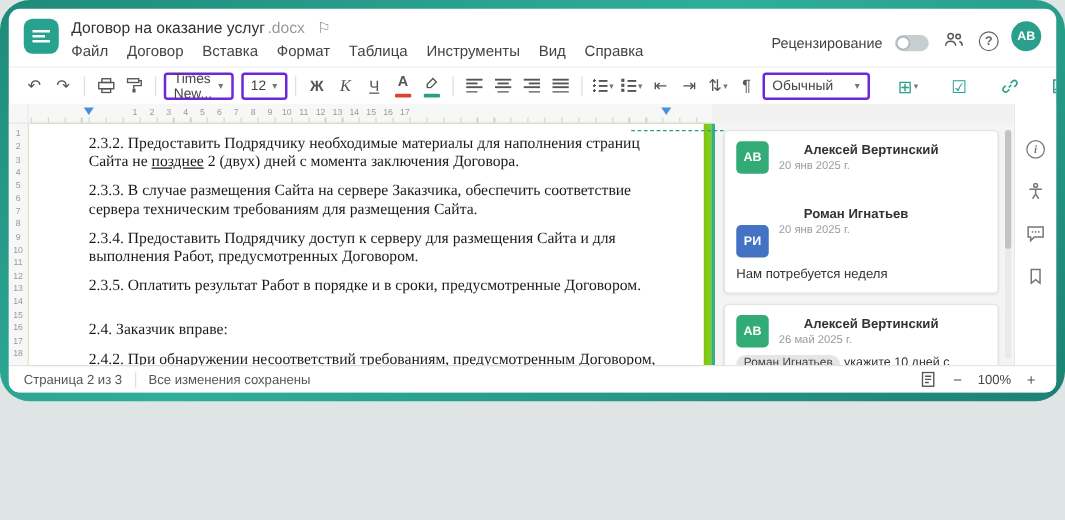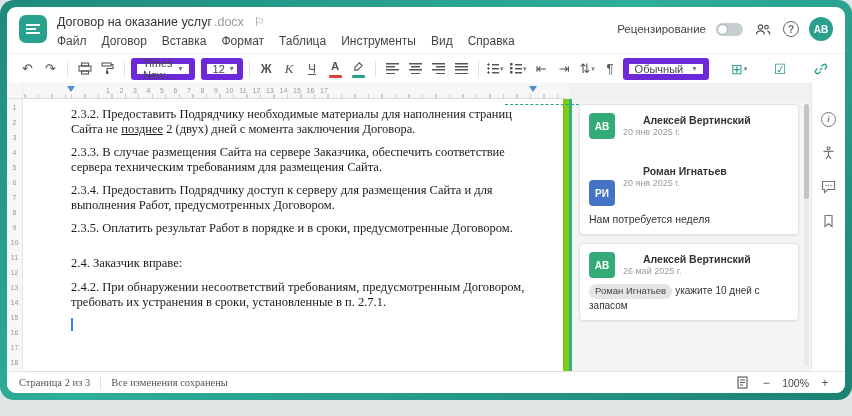--- a/index.html
+++ b/index.html
@@ -1,57 +1,57 @@
 <!DOCTYPE html>
 <html><head>
 <meta charset="utf-8">
 <style>
   * { box-sizing: border-box; margin: 0; padding: 0; }
   html, body { width: 852px; height: 416px; }
   body { font-family: "Liberation Sans", sans-serif; background: #dfe5e4; }
   button { border: none; background: none; font-family: inherit; cursor: pointer; }
 
-  .frame { width: 852px; height: 400px; border-radius: 14px; padding: 7px;
+  .frame { width: 852px; height: 321px; border-radius: 24px; padding: 7px;
            background: linear-gradient(145deg, #1f8a7a, #2fae99 45%, #1c8273); }
   .window { width: 100%; height: 100%; background: #fff; border-radius: 9px;
             overflow: hidden; display: flex; flex-direction: column; }
 
   
   .header { display: flex; align-items: flex-start; padding: 6px 12px 0 12px; height: 46px; flex: 0 0 46px; }
   .logo { width: 28px; height: 28px; border-radius: 7px; background: #27a28e; margin-top: 2px;
           display: flex; align-items: center; justify-content: center; position: relative; }
   .logo-bars { width: 14px; height: 10px;
     background: linear-gradient(#fff,#fff) 0 0/14px 2px no-repeat,
                 linear-gradient(#fff,#fff) 0 4px/10px 2px no-repeat,
                 linear-gradient(#fff,#fff) 0 8px/14px 2px no-repeat; }
   .header-mid { display: flex; flex-direction: column; margin-left: 10px; flex: 1; min-width: 0; }
   .title-row { display: flex; align-items: center; height: 18px; gap: 2px; }
   .doc-title { font-size: 12.5px; color: #333; }
   .doc-ext { font-size: 12.5px; color: #9a9a9a; }
   .flag { font-size: 12px; color: #8a8a8a; margin-left: 8px; line-height: 1; }
   .menu-row { display: flex; gap: 15px; height: 20px; align-items: center; }
   .menu-item { font-size: 12px; color: #444; cursor: pointer; white-space: nowrap; }
-  .header-right { display: flex; align-items: center; gap: 10px; margin-top: 4px; }
+  .header-right { display: flex; align-items: flex-end; gap: 10px; margin-top: 4px; }
   .review-label { font-size: 11.5px; color: #444; }
   .toggle { width: 27px; height: 13px; border-radius: 7px; background: #c7ced2; position: relative; display: inline-block; }
   .toggle .knob { position: absolute; left: 1px; top: 1px; width: 11px; height: 11px; border-radius: 50%;
                   background: #fff; border: 1px solid #9fb0ae; }
   .hdr-icon { display: inline-flex; align-items: center; justify-content: center; width: 20px; height: 20px; color: #555; }
   .help-circle { width: 16px; height: 16px; border-radius: 50%; border: 1.3px solid #666; color: #666;
                  font-size: 10px; font-weight: bold; display: inline-flex; align-items: center; justify-content: center; }
   .avatar { width: 24px; height: 24px; border-radius: 50%; background: #2aa08c; color: #fff; font-size: 10px;
             font-weight: bold; display: inline-flex; align-items: center; justify-content: center; }
 
   
   .toolbar { display: flex; align-items: center; gap: 2px; padding: 0 10px; height: 30px; flex: 0 0 30px;
              border-top: 1px solid #efefef; }
   .tb { min-width: 21px; height: 22px; border-radius: 3px; display: inline-flex; align-items: center;
         justify-content: center; font-size: 13px; color: #555; position: relative; padding: 0 2px; }
   .sep { width: 1px; height: 16px; background: #e0e0e0; margin: 0 4px; flex: 0 0 1px; }
-  .select { border: 6px solid #6d28d9; border-radius: 3px; height: 22px; display: inline-flex; align-items: center;
+  .select { border: 2px solid #6d28d9; border-radius: 3px; height: 22px; display: inline-flex; align-items: center;
             gap: 5px; padding: 0 6px; font-size: 11px; color: #444; cursor: pointer; background: #fff; }
   .font-select { width: 102px; justify-content: space-between; }
   .size-select { width: 42px; justify-content: space-between; margin-left: 4px; }
   .caret-g { font-size: 8px; color: #777; line-height: 1; }
   .tb-bold { font-weight: bold; font-size: 12px; }
   .tb-italic { font-style: italic; font-family: "Liberation Serif", serif; font-size: 13px; }
   .tb-underline { text-decoration: underline; font-size: 12px; }
   .tb-fc::after, .tb-hl::after { content: ""; position: absolute; left: 4px; right: 4px; bottom: 2px; height: 3px; border-radius: 1px; }
   .tb-fc::after { background: #d94436; }
   .tb-hl::after { background: #2aa08c; }
@@ -154,21 +154,21 @@
   .side-strip { width: 34px; flex: 0 0 34px; background: #fff; border-left: 1px solid #e8e8e8;
                 display: flex; flex-direction: column; align-items: center; padding-top: 10px; gap: 14px; }
   .strip-btn { width: 20px; height: 20px; display: flex; align-items: center; justify-content: center; color: #777; }
   .info-circle { width: 15px; height: 15px; border-radius: 50%; border: 1.3px solid #777; color: #777;
                  font-size: 9px; font-weight: bold; font-family: "Liberation Serif", serif; font-style: italic;
                  display: inline-flex; align-items: center; justify-content: center; }
 
   
   .statusbar { height: 22px; flex: 0 0 22px; border-top: 1px solid #e5e5e5; display: flex; align-items: center;
                padding: 0 12px; gap: 10px; background: #fff; }
-  .sb-text { font-size: 10.5px; color: #555; font-family: Liberation Serif, serif; }
+  .sb-text { font-size: 10.5px; color: #555; }
   .sb-sep { width: 1px; height: 12px; background: #ddd; }
   .sb-right { margin-left: auto; display: flex; align-items: center; gap: 8px; }
   .sb-btn { font-size: 12px; color: #555; width: 16px; height: 16px; display: inline-flex;
             align-items: center; justify-content: center; }
   .sb-zoom { font-size: 10.5px; color: #444; cursor: pointer; }
 </style>
 </head>
 <body>
 
 <div class="frame">

